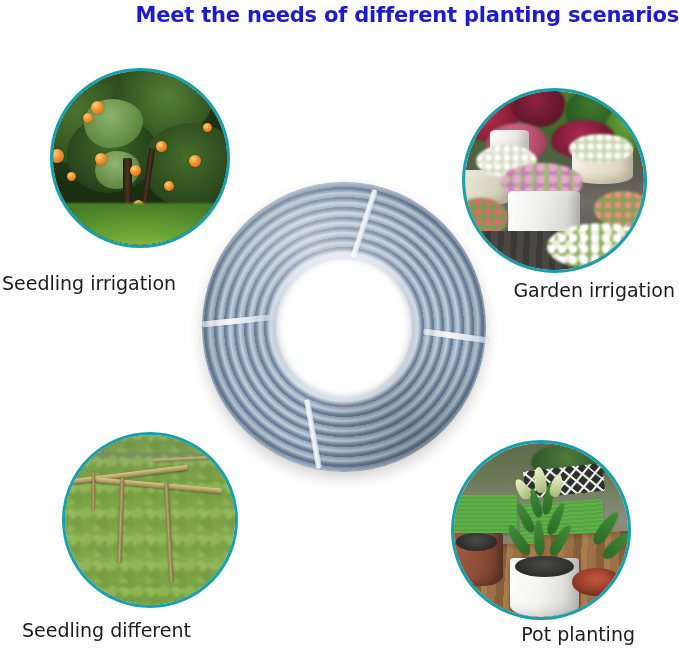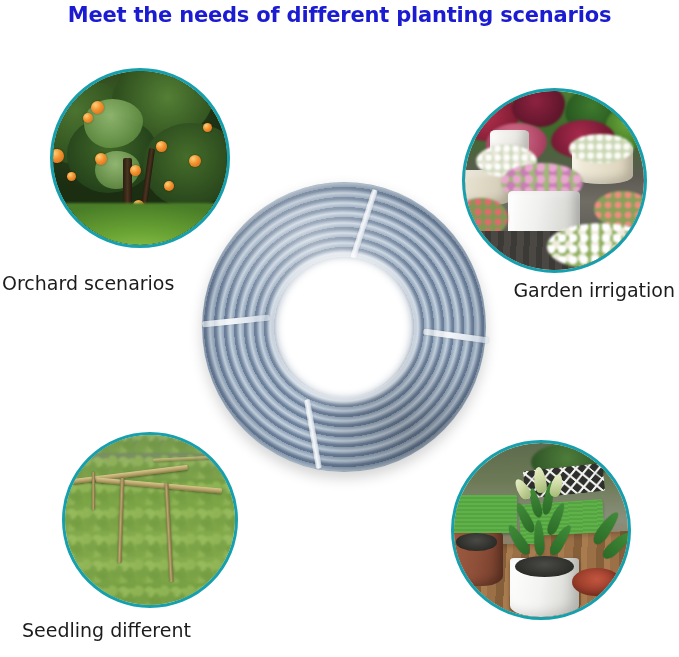--- a/index.html
+++ b/index.html
@@ -18,21 +18,21 @@
     height: 657px;
     background: #ffffff;
   }
 
   
   .title {
     position: absolute;
     top: 3px;
     left: 0;
     width: 679px;
-    text-align: center;
+    text-align: right;
     font-size: 21px;
     font-weight: 700;
     letter-spacing: -0.2px;
     color: #1b1bd2;
     font-family: "DejaVu Sans", sans-serif;
     white-space: nowrap;
   }
 
   
   .circle {
@@ -295,21 +295,21 @@
       <div class="orange o" style="left:59%;top:40%;width:11px;height:11px;"></div>
       <div class="orange o" style="left:78%;top:48%;width:12px;height:12px;"></div>
       <div class="orange o" style="left:64%;top:63%;width:10px;height:10px;"></div>
       <div class="orange o" style="left:46%;top:74%;width:11px;height:11px;"></div>
       <div class="orange o" style="left:8%;top:58%;width:9px;height:9px;"></div>
       <div class="orange o" style="left:86%;top:30%;width:9px;height:9px;"></div>
 
       <div class="orchard-grass"></div>
     </div>
   </div>
-  <div class="label lbl-orchard">Orchard scenarios</div>
+  <div class="label lbl-orchard">Seedling irrigation</div>
 
   <div class="circle c-garden">
     <div class="scene">
       <div class="garden-bg"></div>
 
       <div class="g-shrub" style="left:-6%;top:2%;width:36%;height:26%;background:radial-gradient(circle at 45% 40%, #b8314f, #7d1c33 75%);"></div>
       <div class="g-shrub" style="left:26%;top:-4%;width:30%;height:24%;background:radial-gradient(circle at 45% 40%, #8e2240, #5c152a 75%);"></div>
       <div class="g-shrub" style="left:56%;top:-2%;width:34%;height:26%;background:radial-gradient(circle at 45% 40%, #3f7a2e, #24521e 75%);"></div>
       <div class="g-shrub" style="left:78%;top:8%;width:30%;height:24%;background:radial-gradient(circle at 45% 40%, #6faa3a, #3d7425 75%);"></div>
       <div class="g-shrub" style="left:12%;top:18%;width:34%;height:22%;background:radial-gradient(circle at 45% 40%, #d8738f, #a83e5f 78%);"></div>
@@ -377,20 +377,21 @@
       <div class="bud" style="left:56%;top:18%;width:11px;height:23px;transform:rotate(14deg);"></div>
 
       <div class="lily-leaf" style="left:84%;top:38%;width:12px;height:38px;transform:rotate(34deg);"></div>
       <div class="lily-leaf" style="left:90%;top:48%;width:12px;height:36px;transform:rotate(46deg);"></div>
 
       <div class="w-pot" style="left:32%;top:66%;width:40%;height:34%;"></div>
       <div class="soil" style="left:35%;top:65%;width:34%;height:12%;"></div>
       <div class="t-pot" style="left:68%;top:72%;width:28%;height:16%;border-radius:50%;background:radial-gradient(ellipse at 50% 40%, #c2553f, #8c3524 80%);"></div>
     </div>
   </div>
+  <div class="label lbl-pot">Pot planting</div>
 
   <div class="coil">
     <div class="coil-ring coil-body"></div>
     <div class="coil-sheen"></div>
 
     <div class="strap" style="left:56%;top:2%;width:6px;height:72px;transform:rotate(18deg);"></div>
     <div class="strap" style="left:0%;top:47%;width:68px;height:6px;transform:rotate(-6deg);"></div>
     <div class="strap" style="left:38%;bottom:1%;width:6px;height:70px;transform:rotate(-10deg);"></div>
     <div class="strap" style="right:-1%;top:52%;width:66px;height:6px;transform:rotate(8deg);"></div>
 

